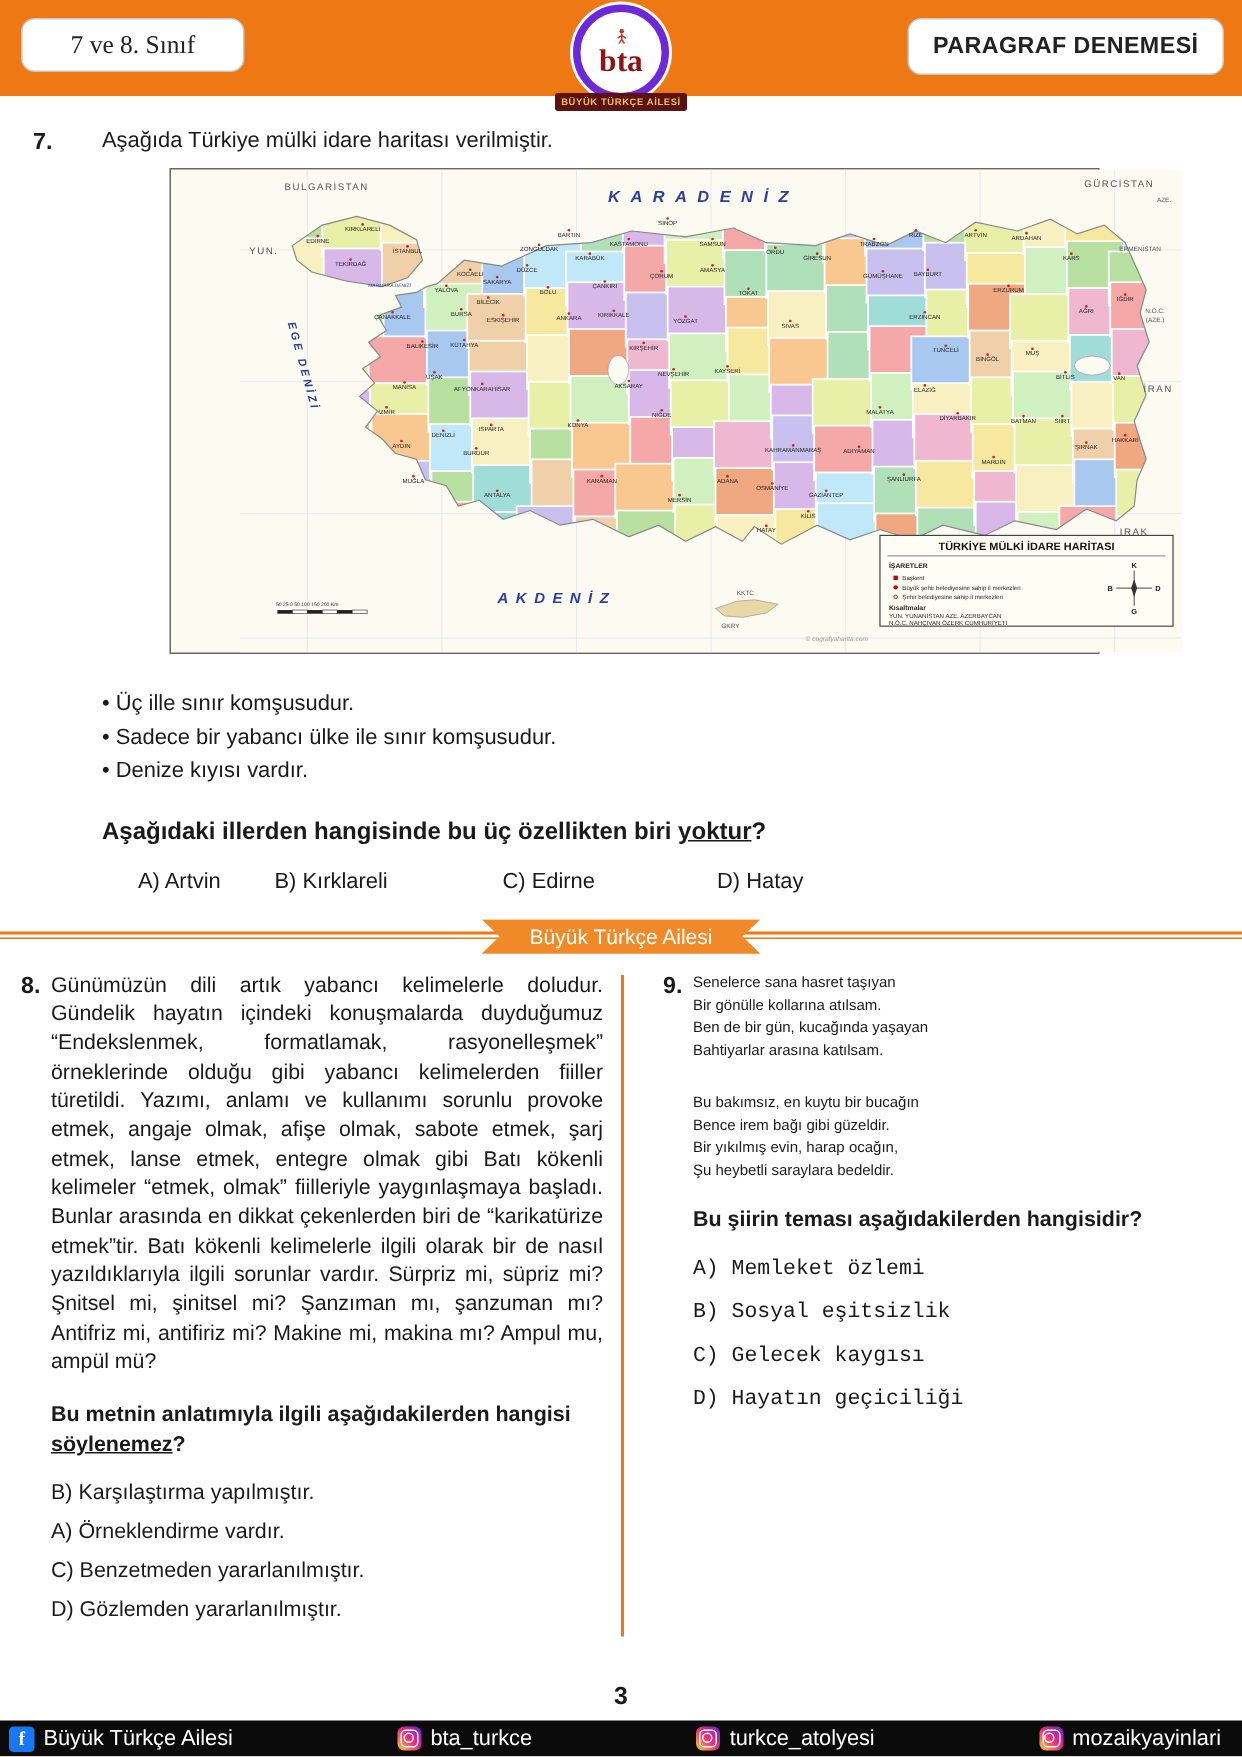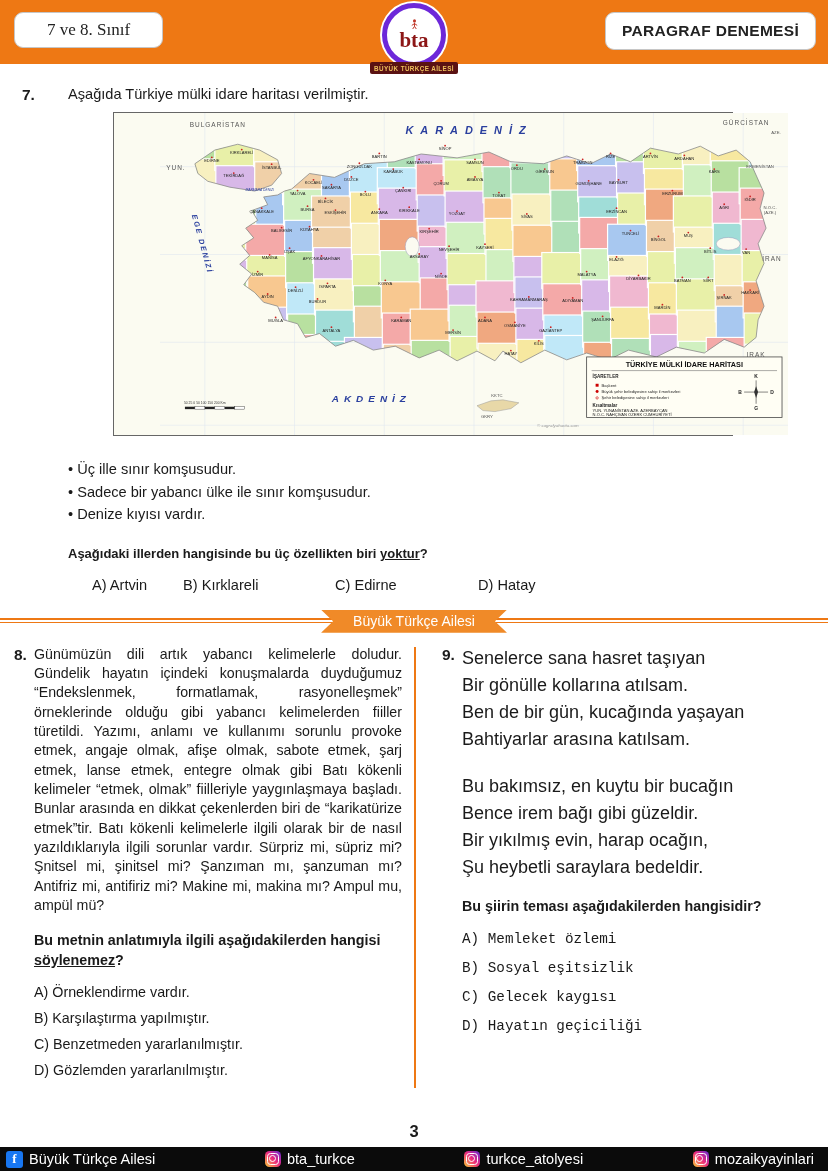--- a/index.html
+++ b/index.html
@@ -25,21 +25,21 @@
                  letter-spacing:.4px; padding:2.5px 3px; width:88px; border-radius:2px; position:relative; z-index:6; }
 
   
   .content { flex:1 1 auto; display:flex; flex-direction:column; padding-top:22px; }
   .q7head { display:flex; padding-left:22px; font-size:14.6px; }
   .qnum7 { font-weight:bold; font-size:15.5px; width:46px; flex:0 0 auto; }
   .map-frame { margin:8px 0 0 113px; width:620px; border:1px solid #666; background:#fbfbf1;padding-left:46px; }
   svg.map { display:block; width:628px; height:322px; }
 
   .bullets { margin:22px 0 0 68px; font-size:14.6px; line-height:1.55; }
-  .q7q { margin:20px 0 0 68px; font-weight:bold; font-size:13px; }
+  .q7q { margin:20px 0 0 68px; font-weight:bold; font-size:16px; }
   .ul { text-decoration:underline; }
   .opts7 { display:flex; margin:16px 0 0 92px; font-size:14.6px; }
   .opts7 span:nth-child(1){ width:91px; }
   .opts7 span:nth-child(2){ width:152px; }
   .opts7 span:nth-child(3){ width:143px; }
 
   .divider { position:relative; margin-top:16px; height:24px; flex:0 0 auto; }
   .div-lines { position:absolute; top:9px; left:0; right:0; height:5px;
                border-top:2.5px solid #ee7814; border-bottom:1.3px solid #ee7814; }
   .div-ribbon { position:absolute; left:50%; transform:translateX(-50%); top:1px; background:#f08a28;
@@ -50,21 +50,21 @@
   .col-l { width:388px; }
   .vsep { width:2px; background:#ee7814; margin:2px 10px 0 12px; }
   .col-r { flex:1; padding-left:16px; }
   .qblock { position:relative; padding-left:20px; }
   .qn { position:absolute; left:0; top:1px; font-weight:bold; font-size:15.5px; }
   .qtext { font-size:14.2px; line-height:1.36; text-align:justify; margin:0; }
   .qq { font-weight:bold; font-size:14.3px; margin-top:16px; line-height:1.36; }
   .optlist { margin-top:14px; font-size:14.3px; }
   .optlist div { margin-bottom:10px; }
   .optlist.wide div { margin-bottom:13px;font-family:Liberation Mono, monospace; }
-  .poem div { font-size:18px; line-height:1.5; }
+  .poem div { font-size:10px; line-height:1.5; }
   .stanza2 { margin-top:20px; }
 
   .pagenum { margin-top:auto; text-align:center; font-weight:bold; font-size:16.5px; padding:8px 0 6px; flex:0 0 auto; }
 
   
   .footer { flex:0 0 auto; height:24px; background:#0b0b0b; color:#fff; display:flex; align-items:center;
             font-size:14.5px; padding:0 14px 0 6px; justify-content:space-between; }
   .f-item { display:flex; align-items:center; gap:6px; cursor:pointer; }
   .fb-icon { width:17px; height:17px; background:#1877f2; border-radius:3px; color:#fff; font-weight:bold;
              font-family:"Liberation Serif","DejaVu Serif",serif; display:flex; align-items:center;
@@ -630,22 +630,22 @@
     </div>
 
     <div class="cols">
 
       <div class="col-l">
         <div class="qblock">
           <span class="qn">8.</span>
           <p class="qtext">Günümüzün dili artık yabancı kelimelerle doludur. Gündelik hayatın içindeki konuşmalarda duyduğumuz “Endekslenmek, formatlamak, rasyonelleşmek” örneklerinde olduğu gibi yabancı kelimelerden fiiller türetildi. Yazımı, anlamı ve kullanımı sorunlu provoke etmek, angaje olmak, afişe olmak, sabote etmek, şarj etmek, lanse etmek, entegre olmak gibi Batı kökenli kelimeler “etmek, olmak” fiilleriyle yaygınlaşmaya başladı. Bunlar arasında en dikkat çekenlerden biri de “karikatürize etmek”tir. Batı kökenli kelimelerle ilgili olarak bir de nasıl yazıldıklarıyla ilgili sorunlar vardır. Sürpriz mi, süpriz mi? Şnitsel mi, şinitsel mi? Şanzıman mı, şanzuman mı? Antifriz mi, antifiriz mi? Makine mi, makina mı? Ampul mu, ampül mü?</p>
           <p class="qq"><span>Bu metnin anlatımıyla ilgili aşağıdakilerden hangisi </span><span class="ul">söylenemez</span><span>?</span></p>
           <div class="optlist">
+            <div>B) Karşılaştırma yapılmıştır.</div>
             <div>A) Örneklendirme vardır.</div>
-            <div>B) Karşılaştırma yapılmıştır.</div>
             <div>C) Benzetmeden yararlanılmıştır.</div>
             <div>D) Gözlemden yararlanılmıştır.</div>
           </div>
         </div>
       </div>
 
       <div class="vsep"></div>
 
       <div class="col-r">
         <div class="qblock">

